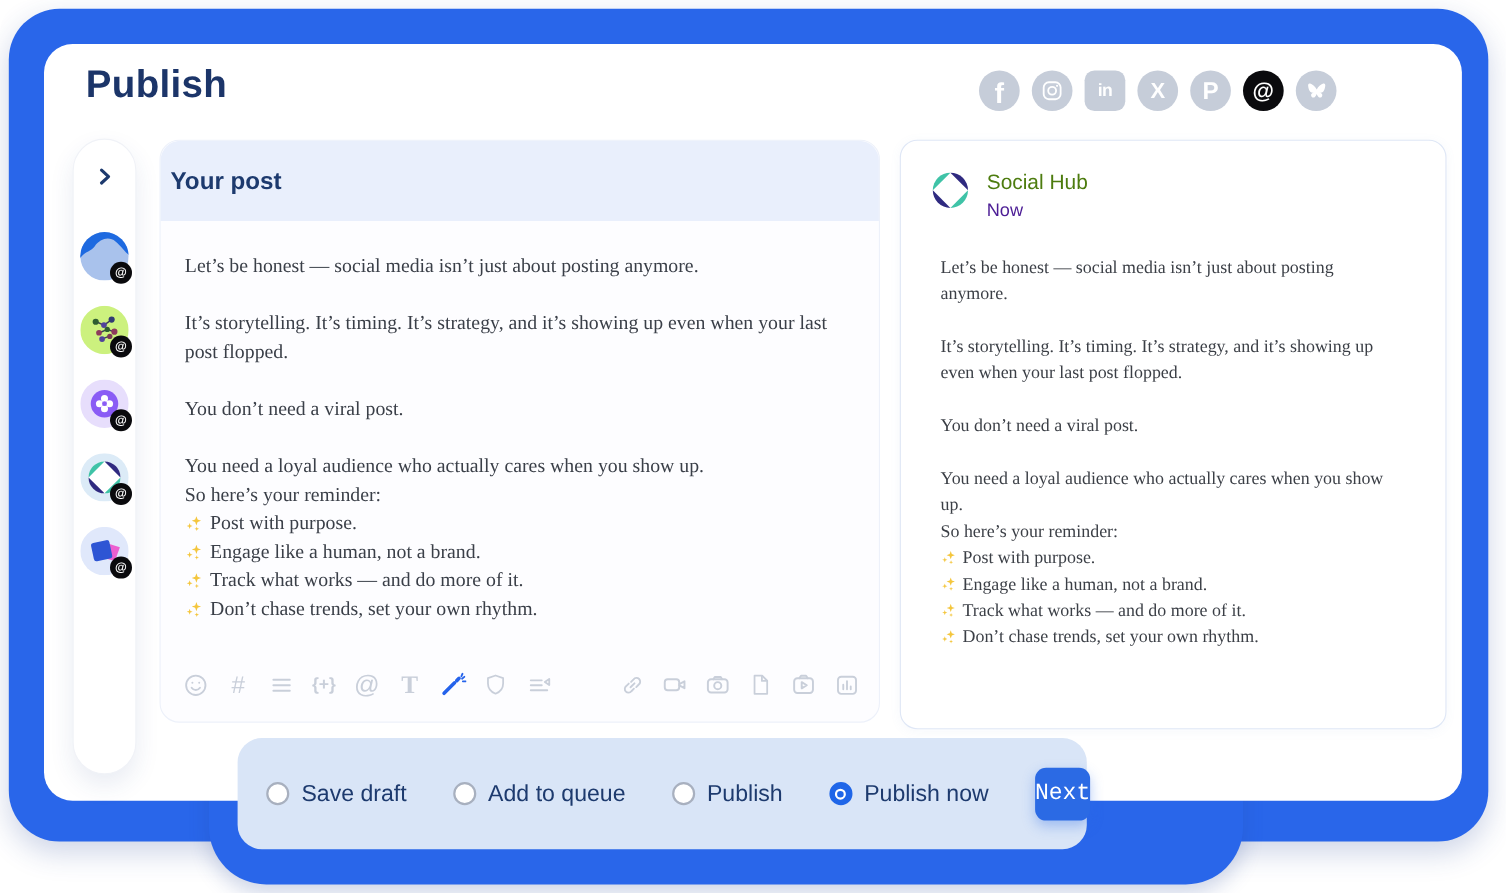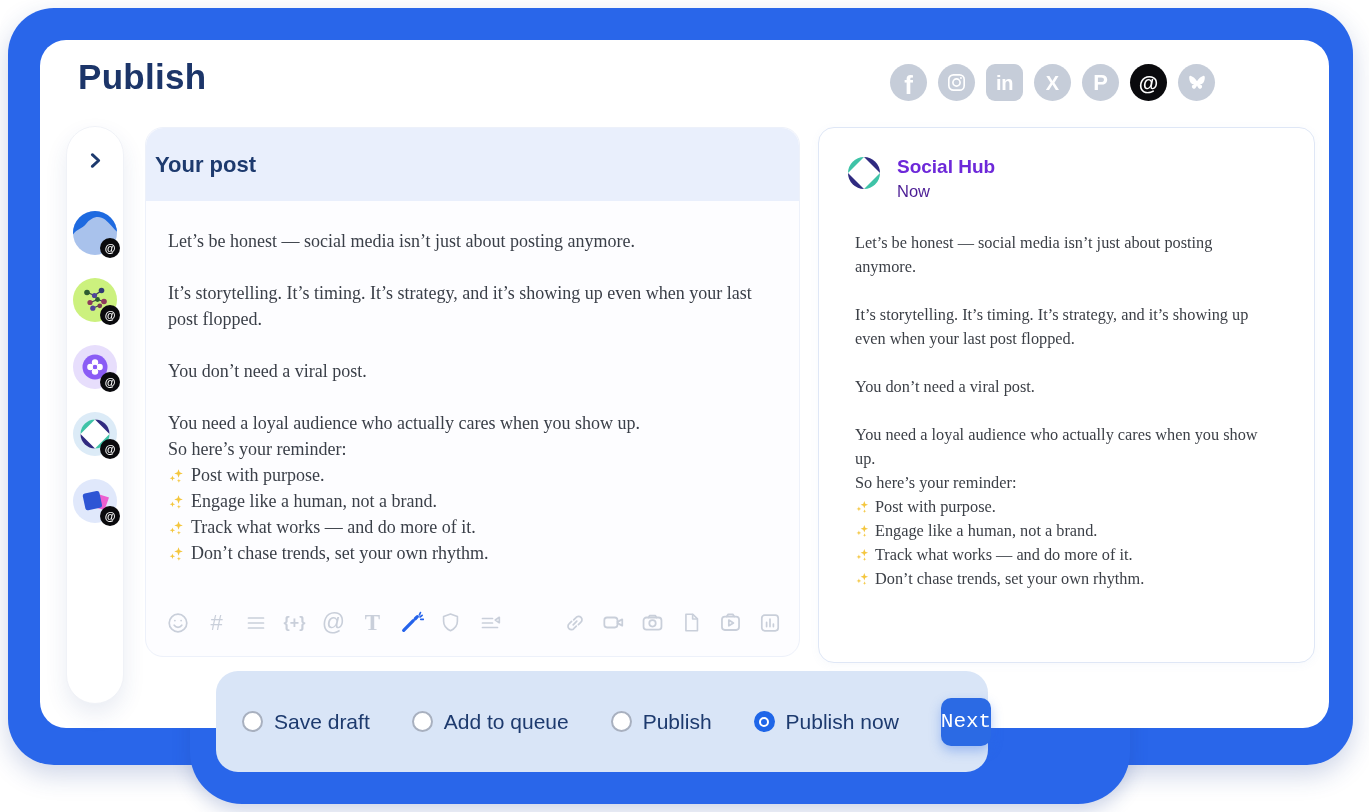--- a/index.html
+++ b/index.html
@@ -16,21 +16,21 @@
   .page-title { position:absolute; left:78px; top:57px; font-size:35px; font-weight:700;
                 color:#1c3569; letter-spacing:.3px; }
 
   .networks { position:absolute; left:890px; top:64px; display:flex; gap:11px; }
   .net { width:37px; height:37px; border-radius:50%; background:#c6cdd9; color:#fff;
          display:flex; align-items:center; justify-content:center; cursor:pointer; overflow:hidden; }
   .net--linkedin { border-radius:9px; }
   .net--threads { background:#0a0a0d; }
   .g { font-weight:700; line-height:1; }
   .gf { font-size:26px; transform:translateY(2px); }
-  .gin { font-size:20px; letter-spacing:-.5px; }
+  .gin { font-size:16px; letter-spacing:-.5px; }
   .gx { font-size:20px; font-weight:800; }
   .gp { font-size:22px; }
   .gth { font-size:20px; }
 
   .rail { position:absolute; left:66px; top:126px; width:58px; height:578px; background:#fff;
           border:1px solid #f0f2f7; border-radius:30px; box-shadow:0 10px 22px rgba(40,70,140,.10); }
   .rail-toggle { width:100%; height:46px; display:flex; align-items:center; justify-content:center;
                  margin-top:10px; cursor:pointer; }
   .rail-avatars { display:flex; flex-direction:column; align-items:center; gap:23px; margin-top:28px; }
   .avatar { position:relative; width:44px; height:44px; cursor:pointer; }
@@ -56,21 +56,21 @@
   .tb--active { color:#2563eb; }
   .tb-char { font-size:22px; font-weight:500; line-height:1; }
   .tb-char--snippet { font-size:16px; font-weight:600; }
   .tb-char--mention { font-size:23px; }
   .tb-char--text-style { font-family:"Liberation Serif", serif; font-size:23px; font-weight:600; }
   .tb-spacer { flex:1; }
 
   .preview { position:absolute; left:818px; top:127px; width:497px; height:536px; background:#fff;
              border:1.5px solid #dfe7f6; border-radius:16px; box-shadow:0 2px 10px rgba(100,130,200,.05); }
   .preview-head { display:flex; gap:14px; padding:26px 28px 0 26px; align-items:flex-start; }
-  .preview-author { font-size:19px; font-weight:700; color:#6d28d9; padding-top:2px; }
+  .preview-author { font-size:19px; font-weight:400; color:#4d7c0f; padding-top:2px; }
   .preview-time { font-size:16.5px; color:#4c1d95; margin-top:4px; }
   .preview-body { padding:30px 38px 0 36px; font-size:16.3px; line-height:24px; color:#3b3f46; }
   .preview-body .post-line { min-height:24px; }
   .preview-body .post-line.blank { height:24px; }
   .preview-body .post-line svg { vertical-align:-2px; margin-right:5px; }
 
   .actionbar { position:absolute; left:216px; top:671px; width:772px; height:101px;
                background:#d9e5f7; border-radius:22px; display:flex; align-items:center;
                padding:0 26px; }
   .opt { display:flex; align-items:center; gap:11px; margin-right:42px;

